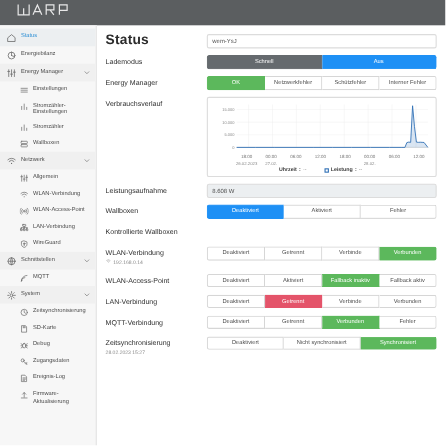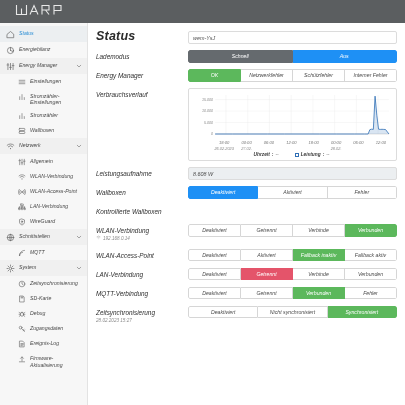--- a/index.html
+++ b/index.html
@@ -12,21 +12,21 @@
   .app { position: relative; width: 405px; height: 405px; background:#fff; }
 
   
   .topbar {
     height: 23px; background: #5b5e60; width: 405px;
     display: flex; align-items: center; padding-left: 15px;
   }
   .logo { display:block; }
 
   
-  .body { display: flex; height: 382px; font-style: italic; }
+  .body { display: flex; height: 382px; }
 
   
   .sidebar {
     width: 88px; background: #f7f7f7; border-right: 1px solid #e3e3e3;
     padding-top: 3px; overflow: hidden;
   }
   .nav-item {
     display: flex; align-items: flex-start; gap: 4px;
     padding: 3px 4px 3px 6px; font-size: 5.2px; line-height: 6.2px;
     color: #4a4a4a; position: relative;

